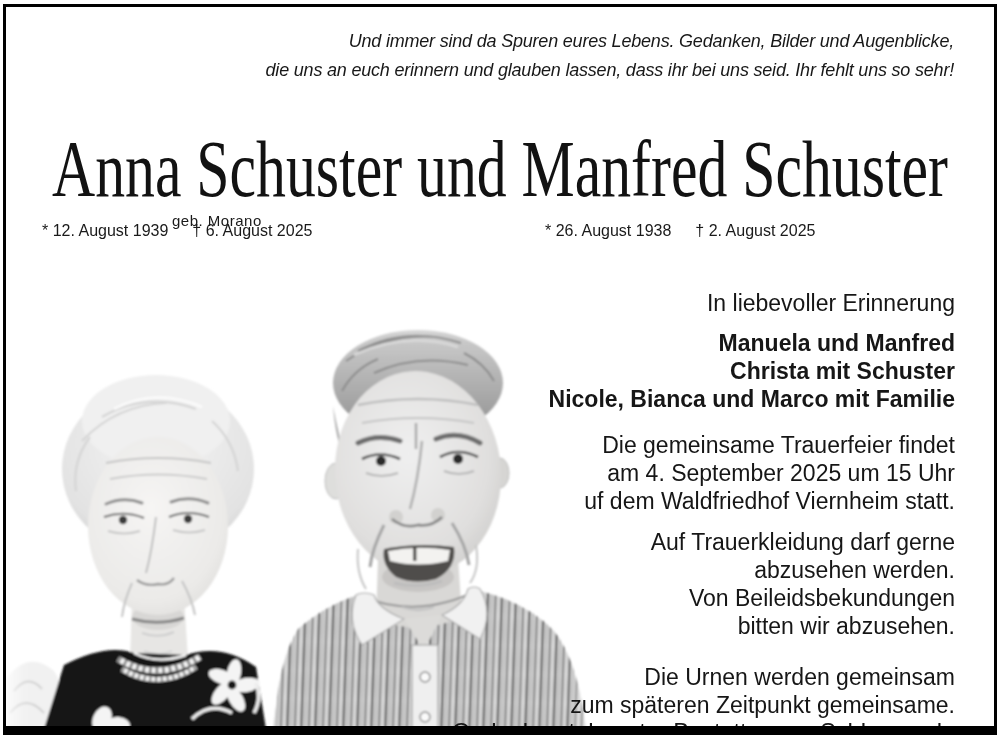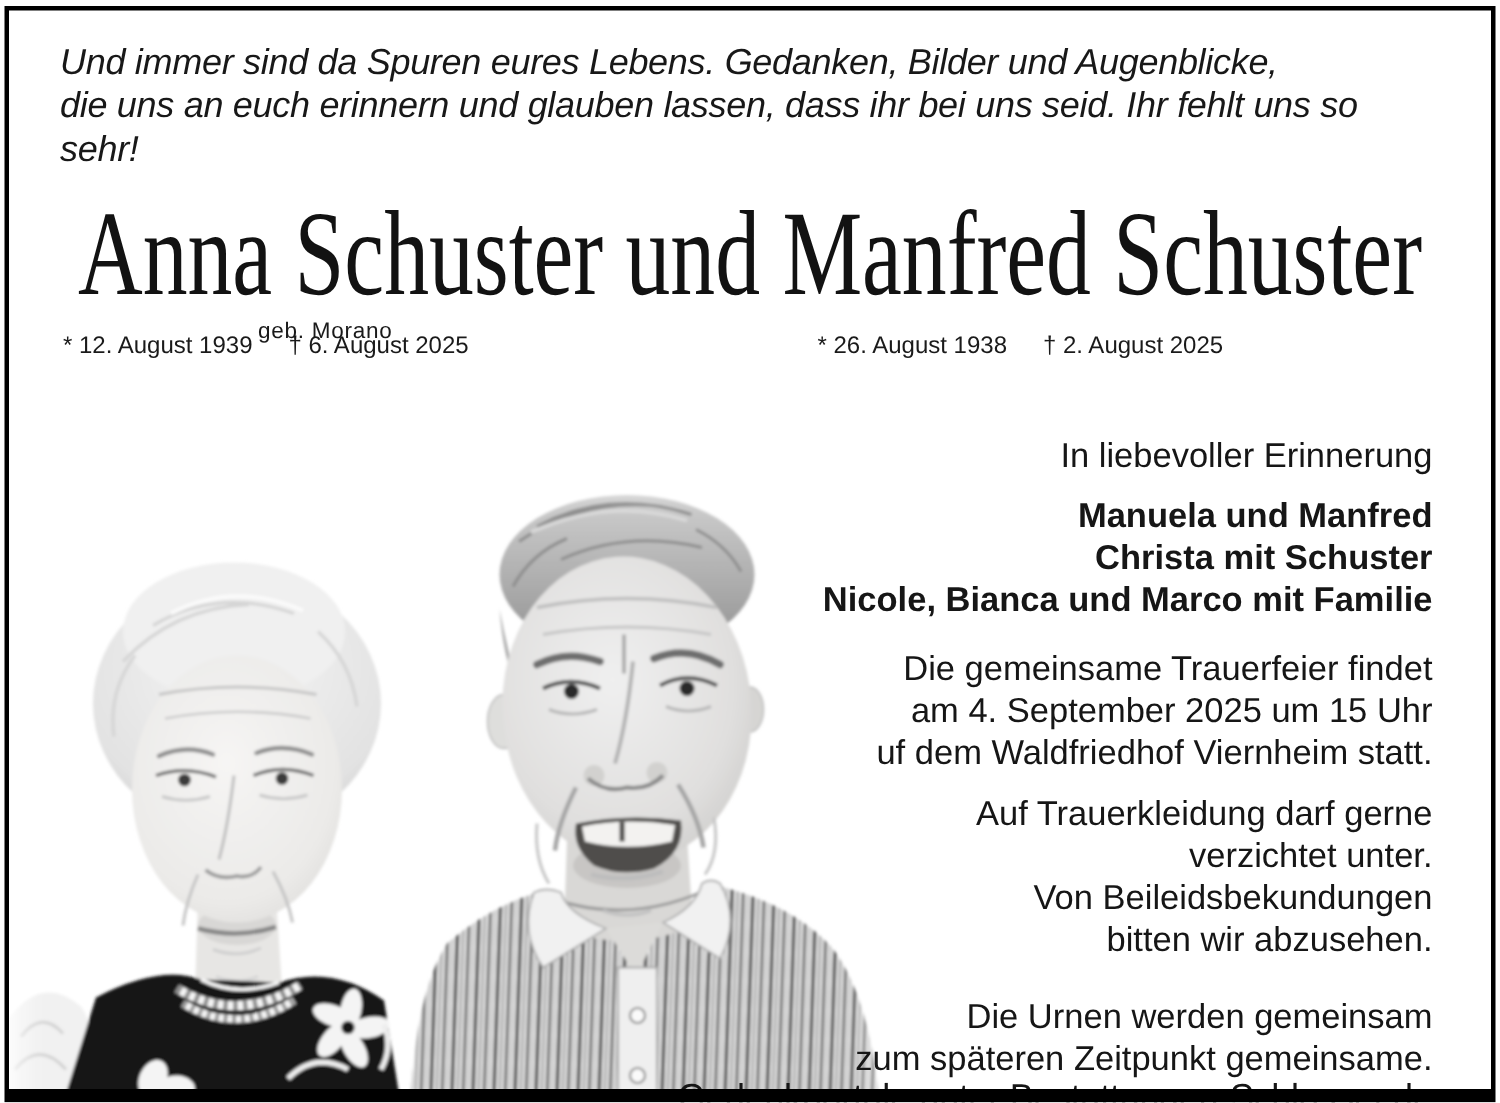--- a/index.html
+++ b/index.html
@@ -18,23 +18,23 @@
     left: 3px; right: 3px; top: 4px; bottom: 0;
     border: 3px solid #000000;
     border-bottom-width: 9px;
     pointer-events: none;
     z-index: 10;
   }
   
   .quote {
     position: absolute;
     top: 27px; right: 46px; left: 40px;
-    text-align: left;
+    text-align: right;
     font-style: italic;
-    font-size: 24px;
+    font-size: 18px;
     line-height: 29px;
     letter-spacing: -0.2px;
     color: #181818;
   }
   
   .names-svg {
     position: absolute;
     top: 118px; left: 0;
     width: 1000px; height: 100px;
     overflow: visible;
@@ -280,21 +280,21 @@
       <div class="mourner-med">Christa mit Schuster</div>
       <div class="mourner-bold">Nicole, Bianca und Marco mit Familie</div>
     </div>
     <div class="para-service">
       <div>Die gemeinsame Trauerfeier findet</div>
       <div>am 4. September 2025 um 15 Uhr</div>
       <div>uf dem Waldfriedhof Viernheim statt.</div>
     </div>
     <div class="para-notes">
       <div>Auf Trauerkleidung darf gerne</div>
-      <div>verzichtet unter.</div>
+      <div>abzusehen werden.</div>
       <div>Von Beileidsbekundungen</div>
       <div>bitten wir abzusehen.</div>
     </div>
     <div class="para-burial">
       <div>Die Urnen werden gemeinsam</div>
       <div>zum späteren Zeitpunkt gemeinsame.</div>
     </div>
     <div class="footer-line">Gedenkportale unter Bestattungen-Schlosser.de</div>
   </div>
 

